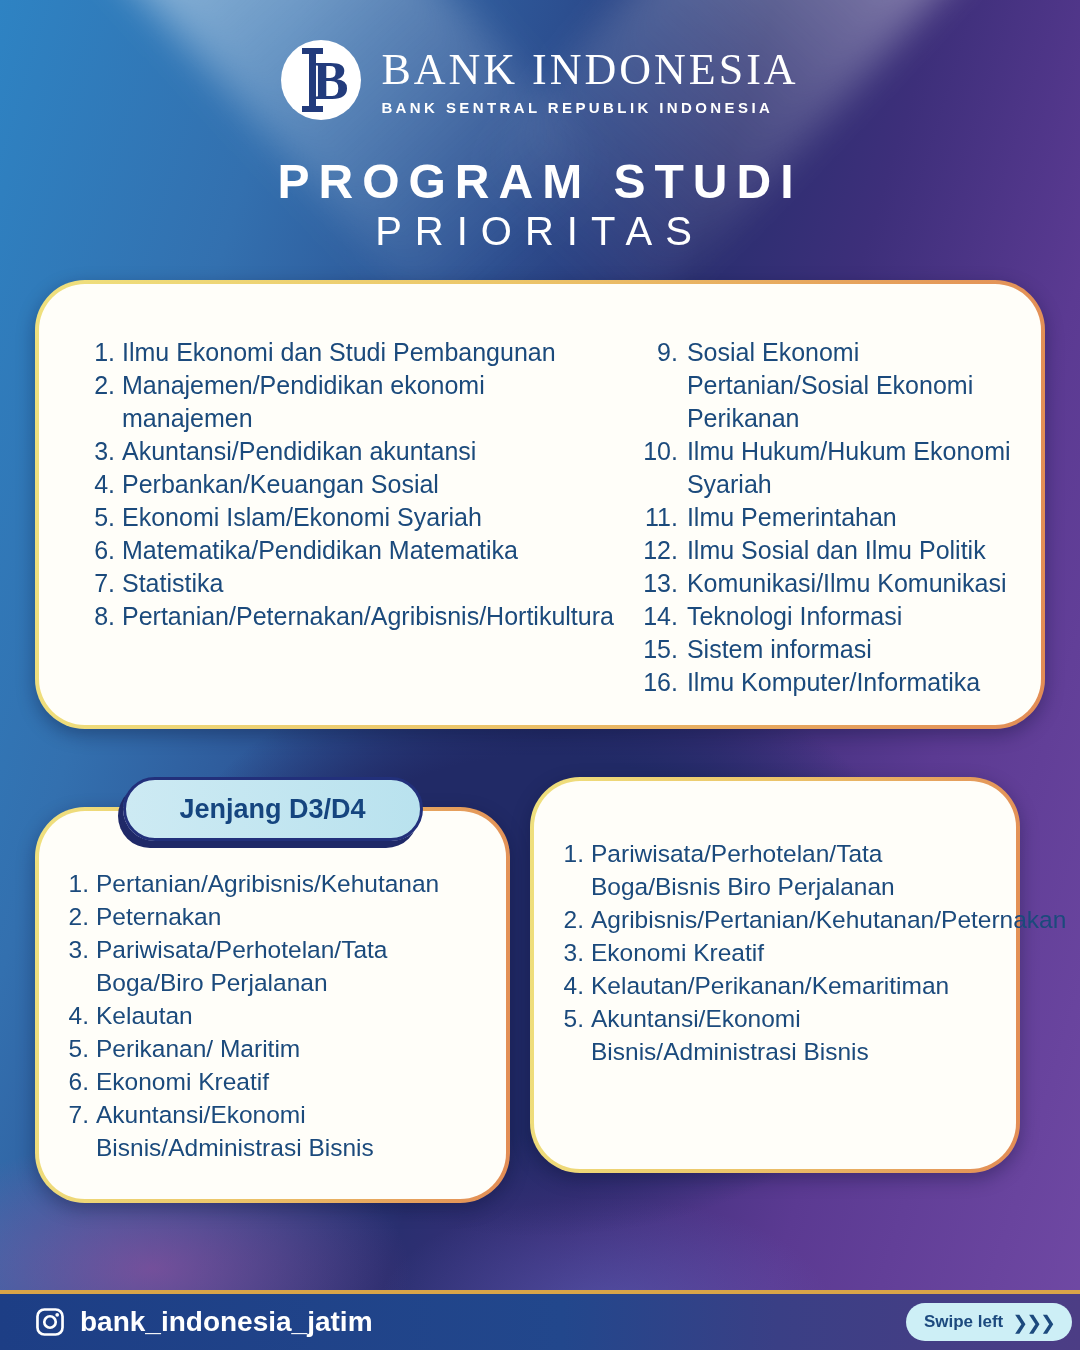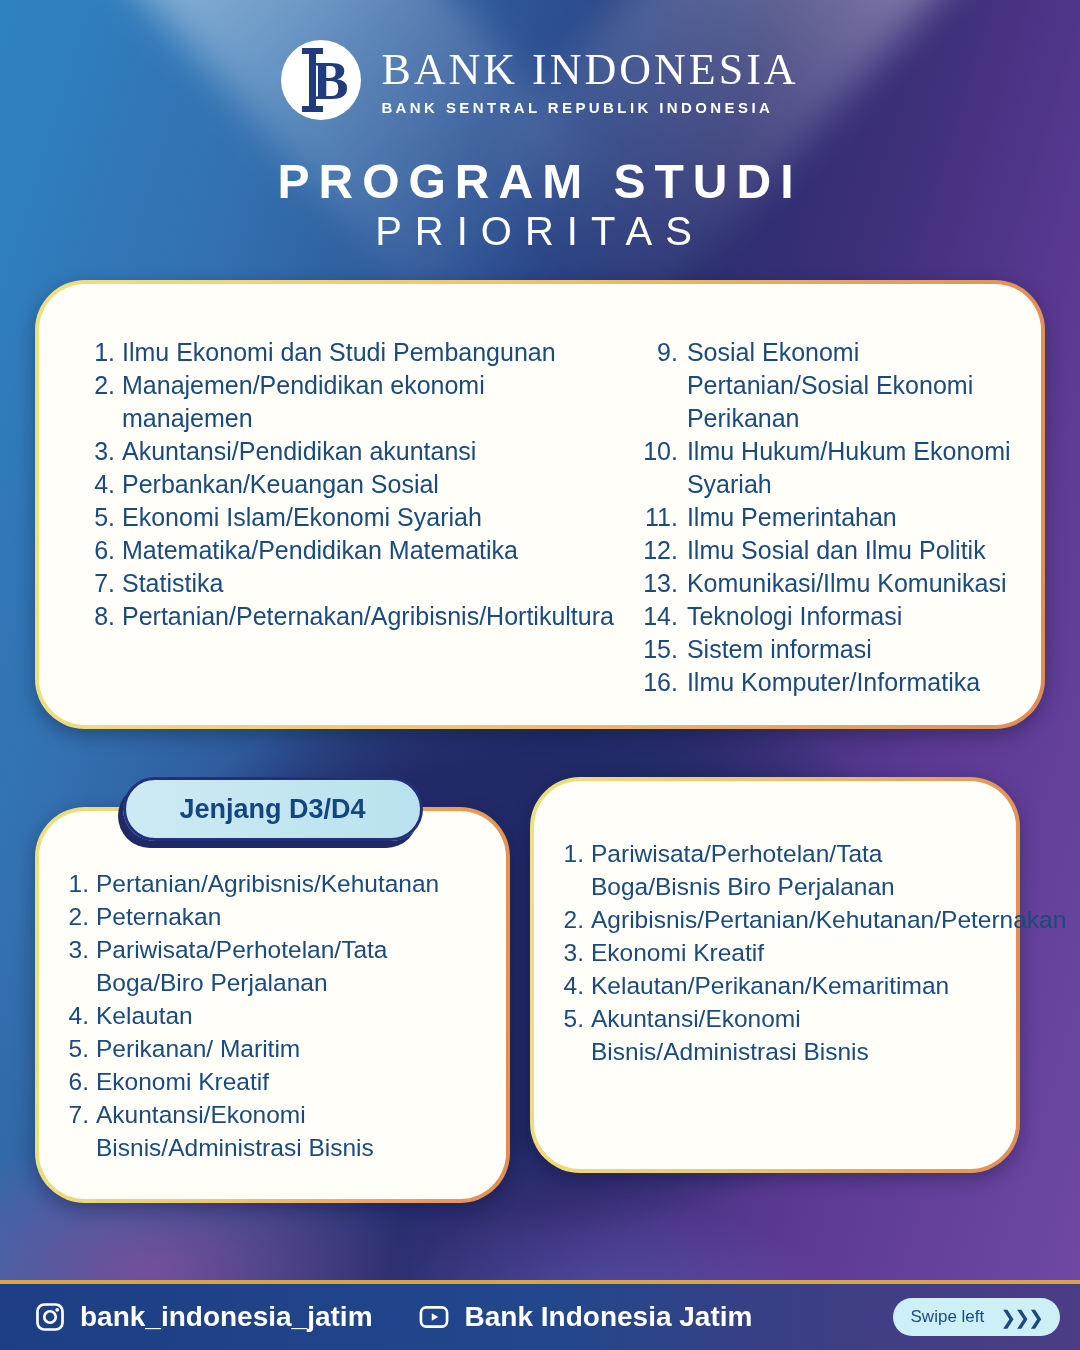--- a/index.html
+++ b/index.html
@@ -73,29 +73,29 @@
   .bottom-row { position:relative; z-index:3; margin:48px 35px 0 35px; display:flex; gap:20px; }
   .bsec { flex:none; }
   .bsec-left { width:475px; }
   .bsec-right { width:490px; }
   .bsec .pill { width:300px; height:64px; font-size:27px; }
   .bsec-right .pill { width:298px; }
   .bcard { min-height:388px; padding:56px 14px 28px 22px; }
   .bcard li.pitem { font-size:24.5px; line-height:33px; }
 
   
-  footer { position:absolute; z-index:5; left:0; right:0; bottom:0; height:70px;
+  footer { position:absolute; z-index:5; left:0; right:0; bottom:0; height:60px;
     border-top:4px solid #d9a448;
     background:linear-gradient(90deg,#1d3e85 0%, #22478c 52%, #3a3f85 72%, #4c3d85 100%);
-    display:flex; align-items:center; padding:0 20px 0 34px; gap:44px; }
+    display:flex; align-items:center; padding:0 8px 0 34px; gap:44px; }
   .social { display:flex; align-items:center; gap:14px; color:#fff; font-weight:700; font-size:28px; }
   .social svg { display:block; }
-  .swipe { margin-left:auto; display:flex; align-items:center; gap:16px;
+  .swipe { margin-left:auto; display:flex; align-items:center; gap:9px;
     background:#cdeff6; border-radius:22px; padding:9px 18px;
-    color:#1c4a7e; font-weight:400; font-size:17px; cursor:pointer; }
+    color:#1c4a7e; font-weight:700; font-size:17px; cursor:pointer; }
   .swipe .chev { font-size:19px; letter-spacing:-2px; line-height:1; }
 </style>
 </head>
 <body>
 
 <div class="page">
   <div class="bg"></div>
   <div class="beam beam-left"></div>
   <div class="beam beam-right"></div>
 
@@ -290,25 +290,18 @@
 
   <footer>
     <div class="social">
       <svg width="32" height="32" viewBox="0 0 24 24">
         <rect x="2.6" y="2.6" width="18.8" height="18.8" rx="5.2" fill="none" stroke="#ffffff" stroke-width="2"></rect>
         <circle cx="12" cy="12" r="4.3" fill="none" stroke="#ffffff" stroke-width="2"></circle>
         <circle cx="17.4" cy="6.6" r="1.4" fill="#ffffff"></circle>
       </svg>
       <span>bank_indonesia_jatim</span>
     </div>
-    <div class="social">
-      <svg width="34" height="32" viewBox="0 0 24 24">
-        <rect x="2.2" y="4.8" width="19.6" height="14.4" rx="4" fill="none" stroke="#ffffff" stroke-width="2"></rect>
-        <path d="M10.3 9.1 L15.2 12 L10.3 14.9 Z" fill="#ffffff"></path>
-      </svg>
-      <span>Bank Indonesia Jatim</span>
-    </div>
     <div class="swipe">
       <span>Swipe left</span>
       <span class="chev">❯❯❯</span>
     </div>
   </footer>
 </div>
 
 </body></html>

